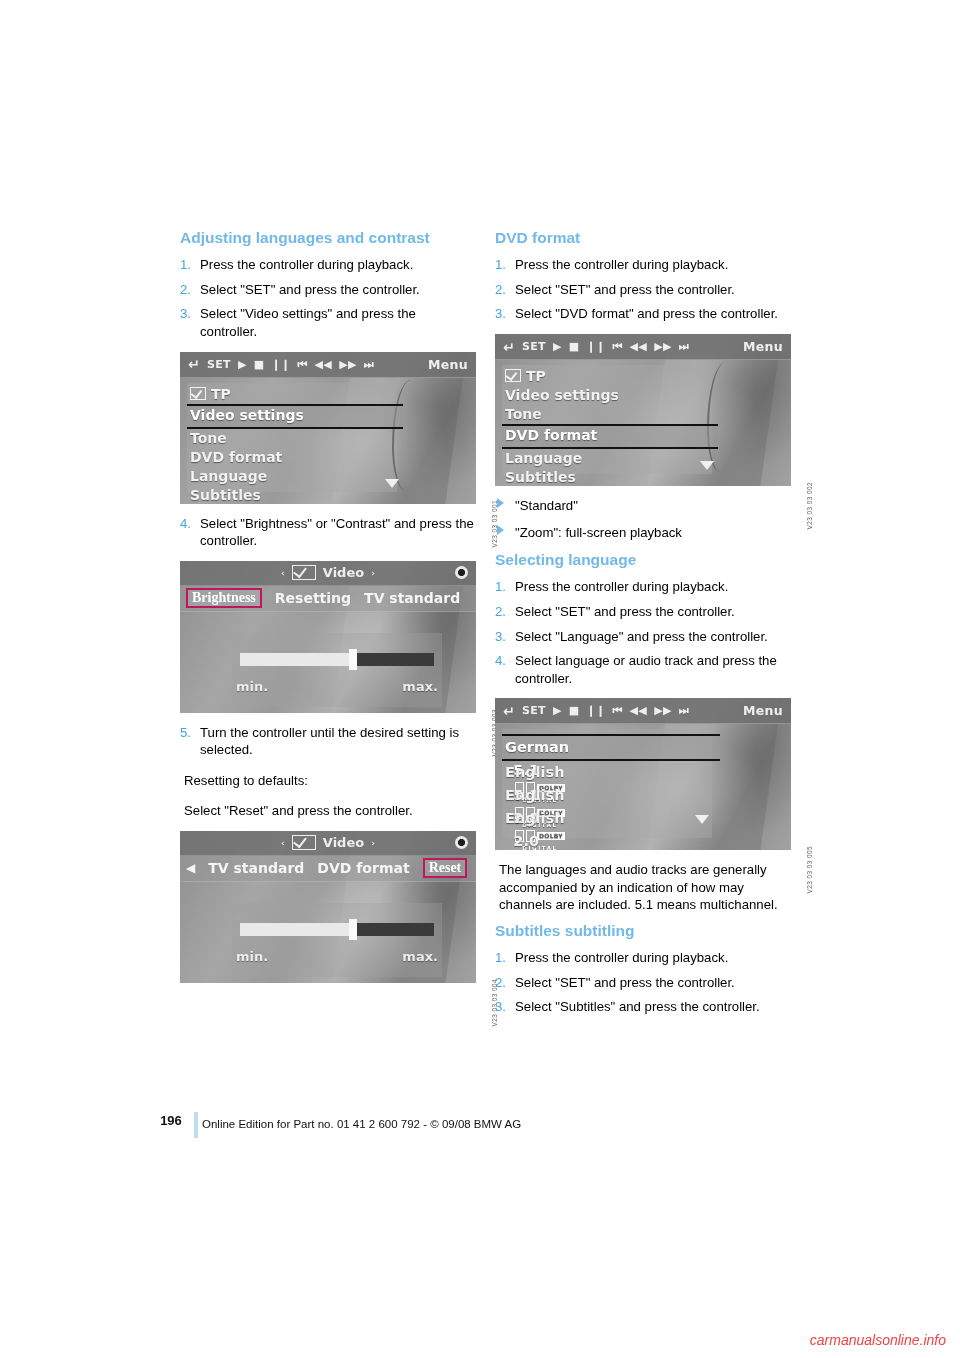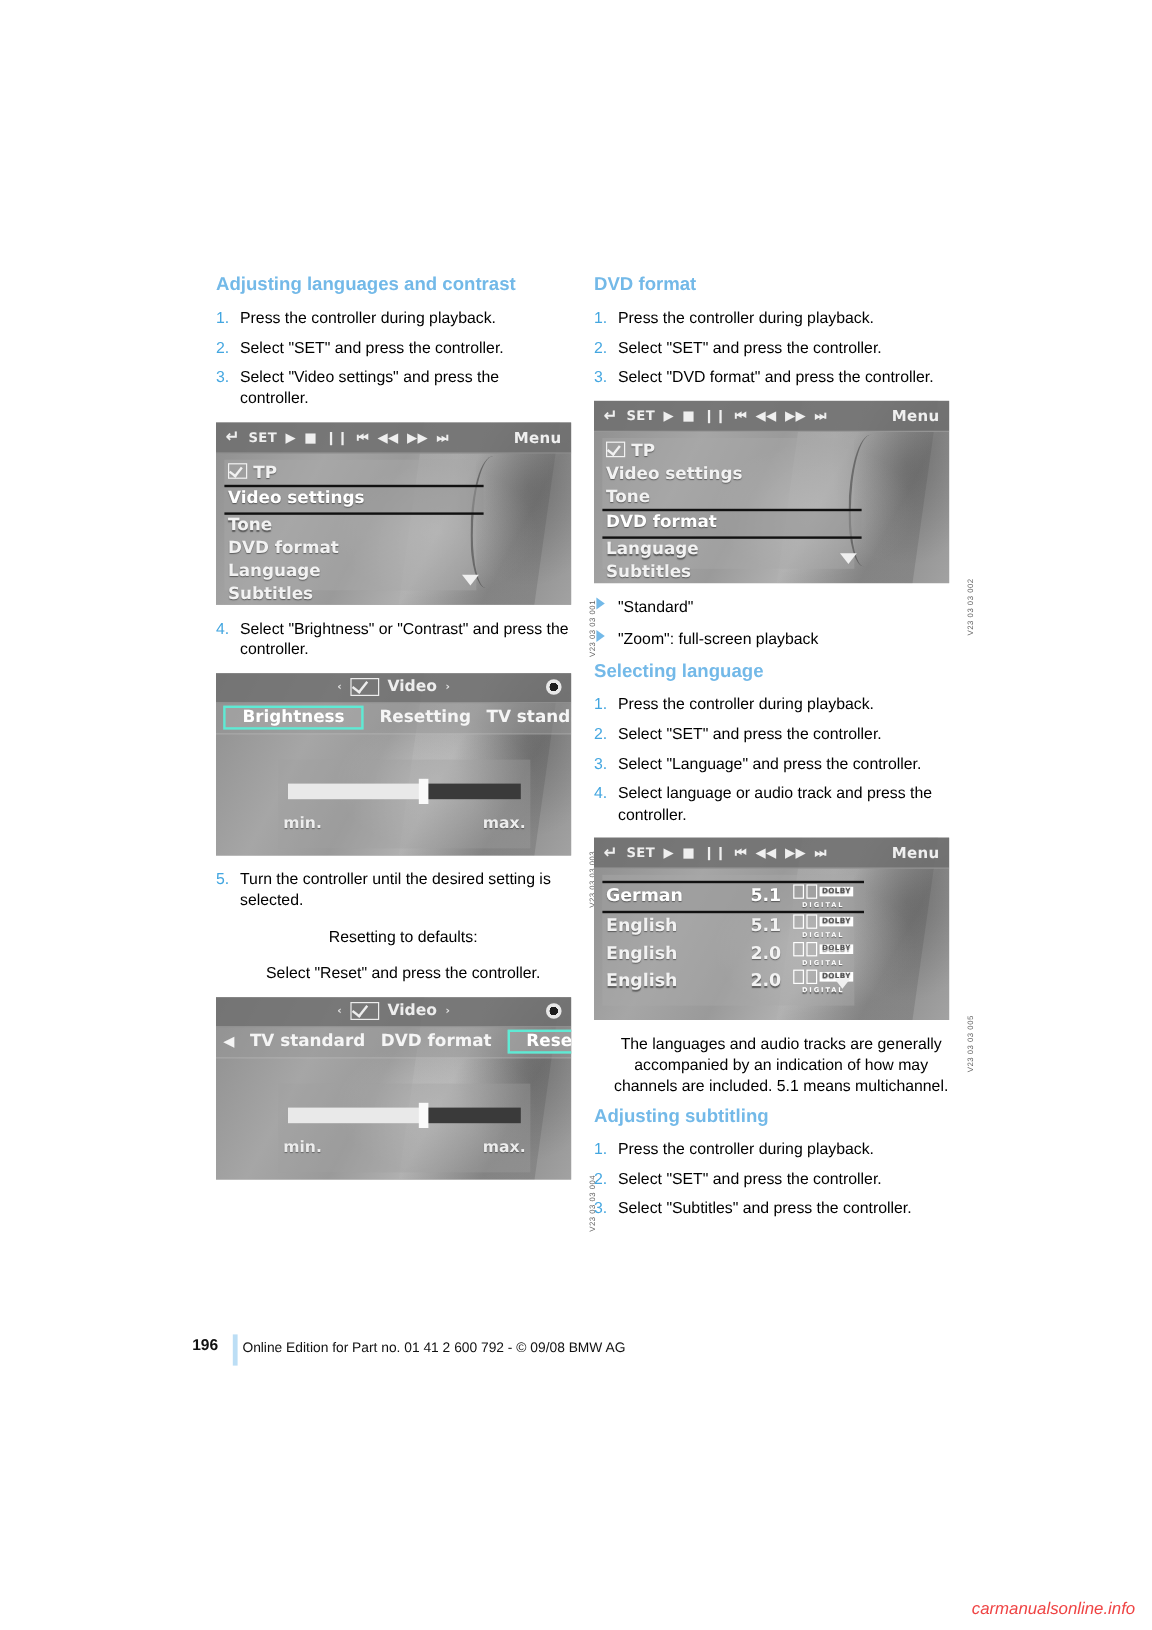--- a/index.html
+++ b/index.html
@@ -53,21 +53,21 @@
   }
   .bullets li .tri{
     position:absolute;left:2px;top:1px;
     width:0;height:0;
     border-left:7px solid #73b9e8;
     border-top:5px solid transparent;
     border-bottom:5px solid transparent;
   }
 
   p.body{
-    font-size:13.2px;line-height:1.33;color:#000;margin:0 0 7px 16px;text-align:center;
+    font-size:13.2px;line-height:1.33;color:#000;margin:0 0 7px 4px;
   }
   p.body.spaced{margin-top:13px;}
 
   
   .shot{
     position:relative;
     width:296px;height:152px;
     background:#9d9d9d;
     overflow:hidden;
     margin:11px 0 11px 0;
@@ -161,23 +161,23 @@
   .shot .tabrow{
     position:absolute;left:0;top:25px;right:0;height:25px;
     background:rgba(150,150,150,.45);
     display:flex;align-items:center;gap:13px;
     padding:0 6px;
     color:#f5f5f5;font-size:14px;font-weight:bold;
     white-space:nowrap;
     border-bottom:1px solid rgba(255,255,255,.18);
   }
   .shot .tabrow .tab.sel{
-    border:2px solid #5eead4;
+    border:2px solid #be185d;
     background:rgba(170,170,170,.55);
-    padding:0 14px;color:#fff;
+    padding:0 4px;color:#fff;font-family:Liberation Serif, serif;
   }
   .shot .tabrow .arr{font-size:12px;}
   .shot .slider-wrap{
     position:absolute;left:60px;right:42px;top:92px;height:14px;
   }
   .shot .slider-track{
     position:absolute;left:0;right:0;top:0;height:13px;
     background:linear-gradient(90deg,#e9e9e9 0 58%,#3a3a3a 58% 100%);
   }
   .shot .slider-thumb{
@@ -192,23 +192,24 @@
   .shot .vpanel{
     position:absolute;left:52px;top:72px;right:34px;bottom:6px;
     background:rgba(160,160,160,.35);
   }
 
   
   .langlist{position:absolute;left:7px;top:36px;width:218px;}
   .lrow{
     height:23px;line-height:23px;
     color:#f2f2f2;font-size:14.5px;font-weight:bold;
-    display:flex;align-items:center;
+    display:flex;align-items:flex-start;
     padding-left:3px;
     text-shadow:0 1px 1px rgba(0,0,0,.45);
+    flex-direction:column;
   }
   .lrow.sel{
     border-top:2px solid #111;border-bottom:2px solid #111;
     background:rgba(152,152,152,.5);color:#fff;
   }
   .lrow .lname{width:112px;}
   .lrow .lch{width:34px;text-align:right;}
   .lrow .dolby{
     margin-left:10px;display:inline-block;line-height:1;
   }
@@ -559,21 +560,21 @@
             </span>
           </div>
         </div>
         <div class="scroll-arrow" style="left:200px;bottom:26px;"></div>
       </div>
       <div class="figcode">V23 03 03 005</div>
     </div>
 
     <p class="body">The languages and audio tracks are generally accompanied by an indication of how may channels are included. 5.1 means multichannel.</p>
 
-    <h2 class="sec gap-top">Adjusting subtitling</h2>
+    <h2 class="sec gap-top">Subtitles subtitling</h2>
 
     <ul class="steps">
       <li>
         <span class="num">1.</span>
         <span>Press the controller during playback.</span>
       </li>
       <li>
         <span class="num">2.</span>
         <span>Select "SET" and press the controller.</span>
       </li>

